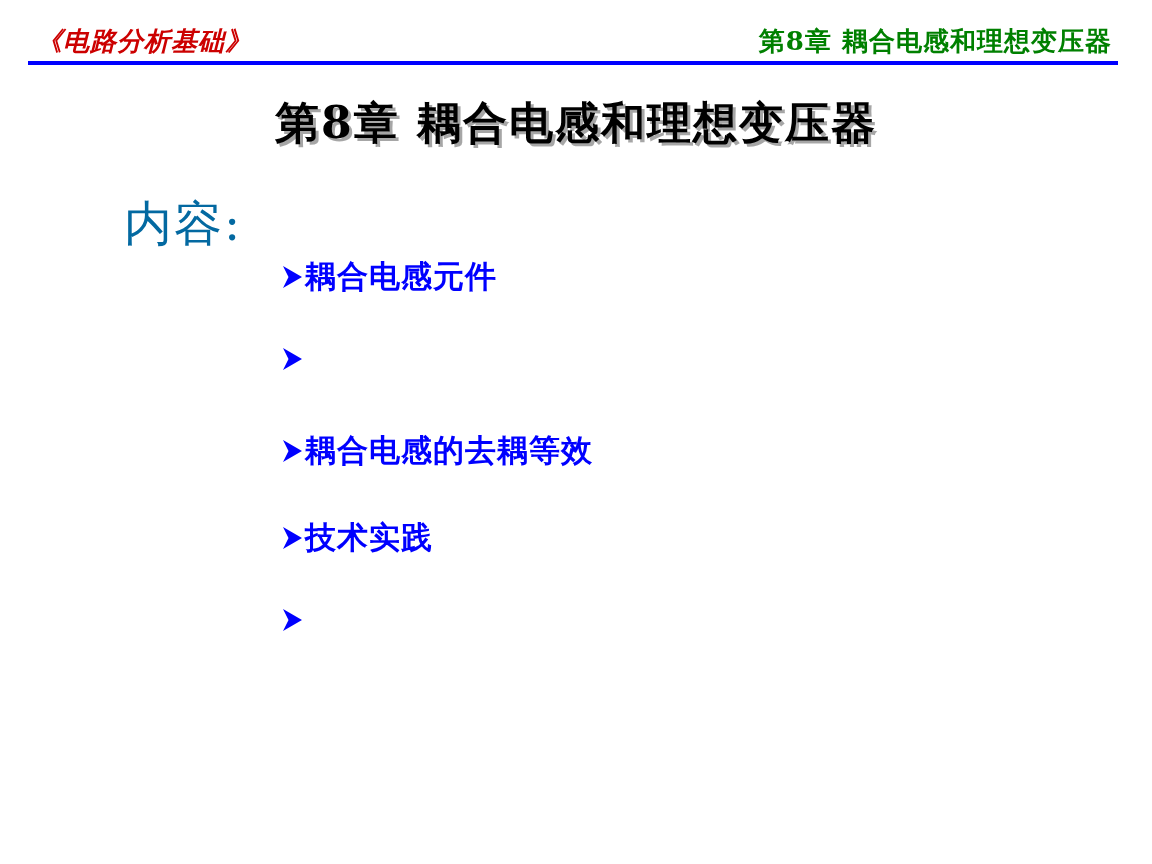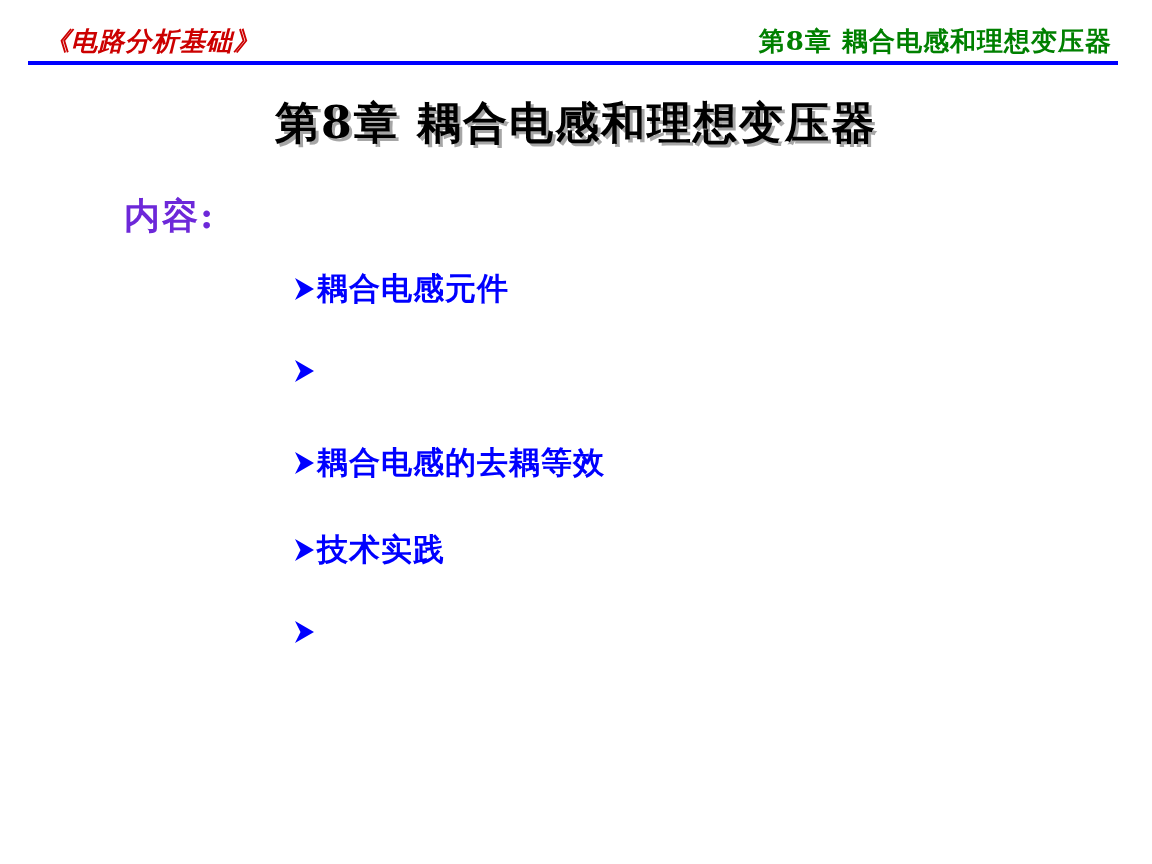--- a/index.html
+++ b/index.html
@@ -24,21 +24,21 @@
   .header {
     position: absolute;
     left: 0;
     top: 0;
     width: 1152px;
     height: 68px;
   }
 
   .header-left {
     position: absolute;
-    left: 44px;
+    left: 36px;
     top: 24px;
     color: #cc0000;
     font-family: Liberation Serif, serif;
     font-size: 26px;
     font-weight: bold;
     font-style: italic;
     letter-spacing: 1px;
     white-space: nowrap;
   }
 
@@ -77,35 +77,35 @@
     letter-spacing: 2px;
     white-space: nowrap;
     text-shadow: 3px 3px 0 rgba(0, 0, 0, 0.35);
   }
 
   
   .content-label {
     position: absolute;
     left: 124px;
     top: 192px;
-    color: #6d28d9;
+    color: #0369a1;
     font-family: "DejaVu Serif", "Liberation Serif", serif;
-    font-size: 36px;
-    font-weight: bold;
+    font-size: 48px;
+    font-weight: normal;
     letter-spacing: 2px;
     white-space: nowrap;
   }
 
   
   .bullet-list {
     position: absolute;
     left: 278px;
     top: 252px;
     width: 760px;
-    margin: 16px;
+    margin: 4px;
     padding: 0;
     list-style: none;
   }
 
   .bullet-item {
     display: flex;
     align-items: baseline;
     height: 87px;
     color: #0000ff;
     font-family: "DejaVu Serif", "Liberation Serif", serif;

